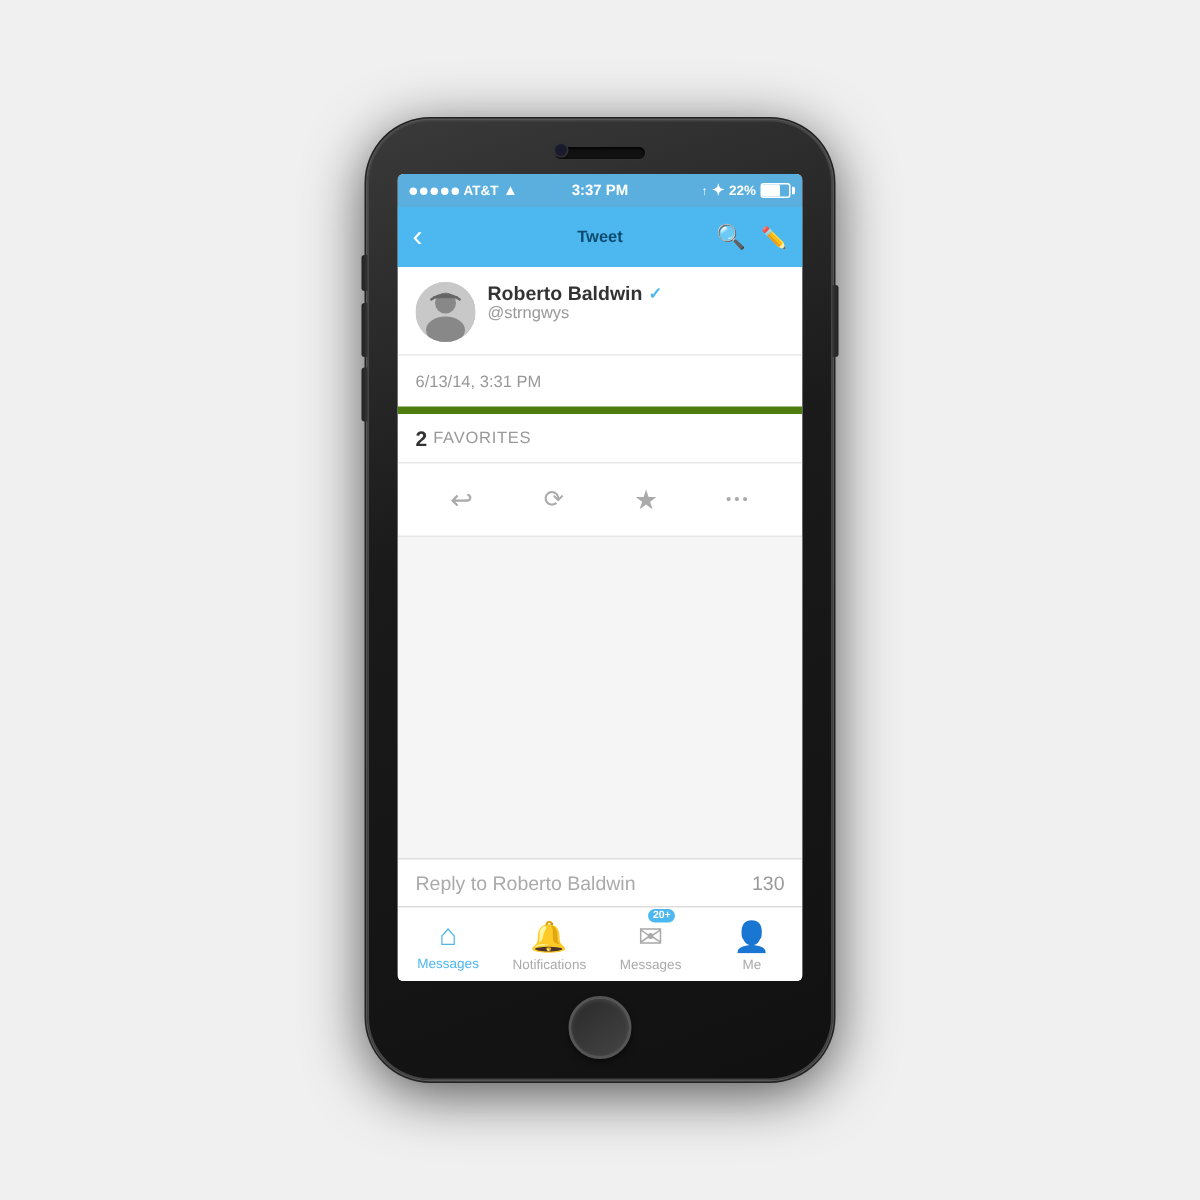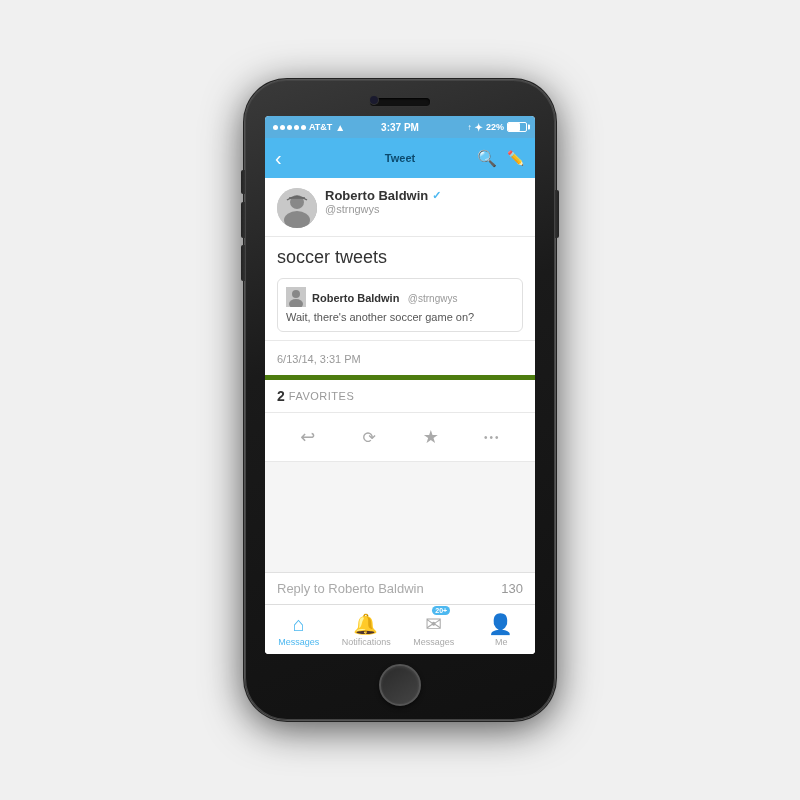--- a/index.html
+++ b/index.html
@@ -502,40 +502,20 @@
           </div>
           <div class="tweet-user-info">
             <div class="tweet-username">
               <span>Roberto Baldwin</span>
               <span class="verified-badge">✓</span>
             </div>
             <div class="tweet-handle">@strngwys</div>
           </div>
         </div>
 
-        <div class="tweet-body">
-          <div class="tweet-main-text">soccer tweets</div>
-
-          <div class="quote-tweet">
-            <div class="quote-header">
-              <div class="quote-avatar">
-                <svg width="20" height="20" viewBox="0 0 20 20">
-                  <rect width="20" height="20" fill="#c8c8c8"></rect>
-                  <circle cx="10" cy="7" r="4" fill="#888"></circle>
-                  <ellipse cx="10" cy="17" rx="7" ry="5" fill="#888"></ellipse>
-                </svg>
-              </div>
-              <div>
-                <span class="quote-user">Roberto Baldwin</span>
-                <span class="quote-handle" style="margin-left:4px;">@strngwys</span>
-              </div>
-            </div>
-            <div class="quote-text">Wait, there's another soccer game on?</div>
-          </div>
-        </div>
 
         <div class="tweet-meta">
           <span class="tweet-date">6/13/14, 3:31 PM</span>
         </div>
 
         <div class="tweet-favorites">
           <span class="fav-count">2</span>
           <span class="fav-label">FAVORITES</span>
         </div>
 

